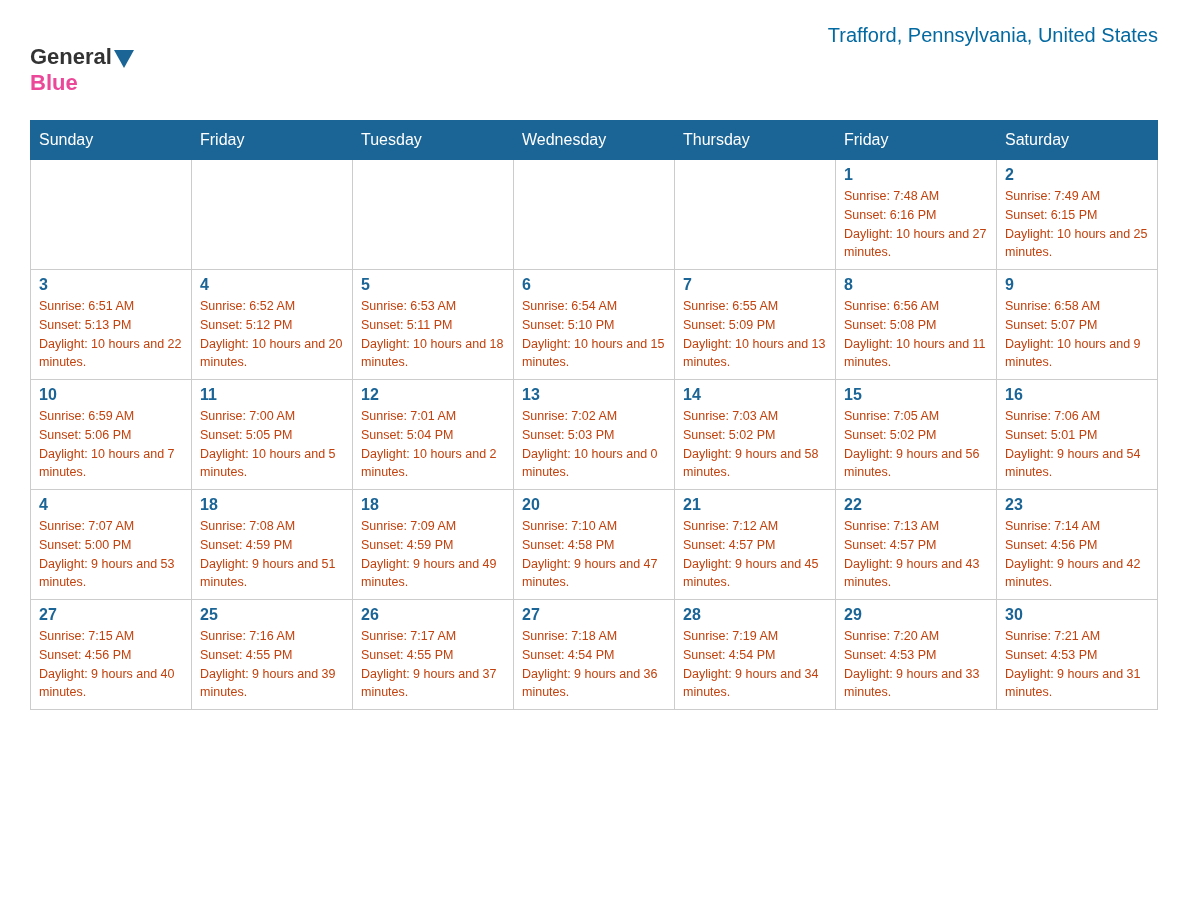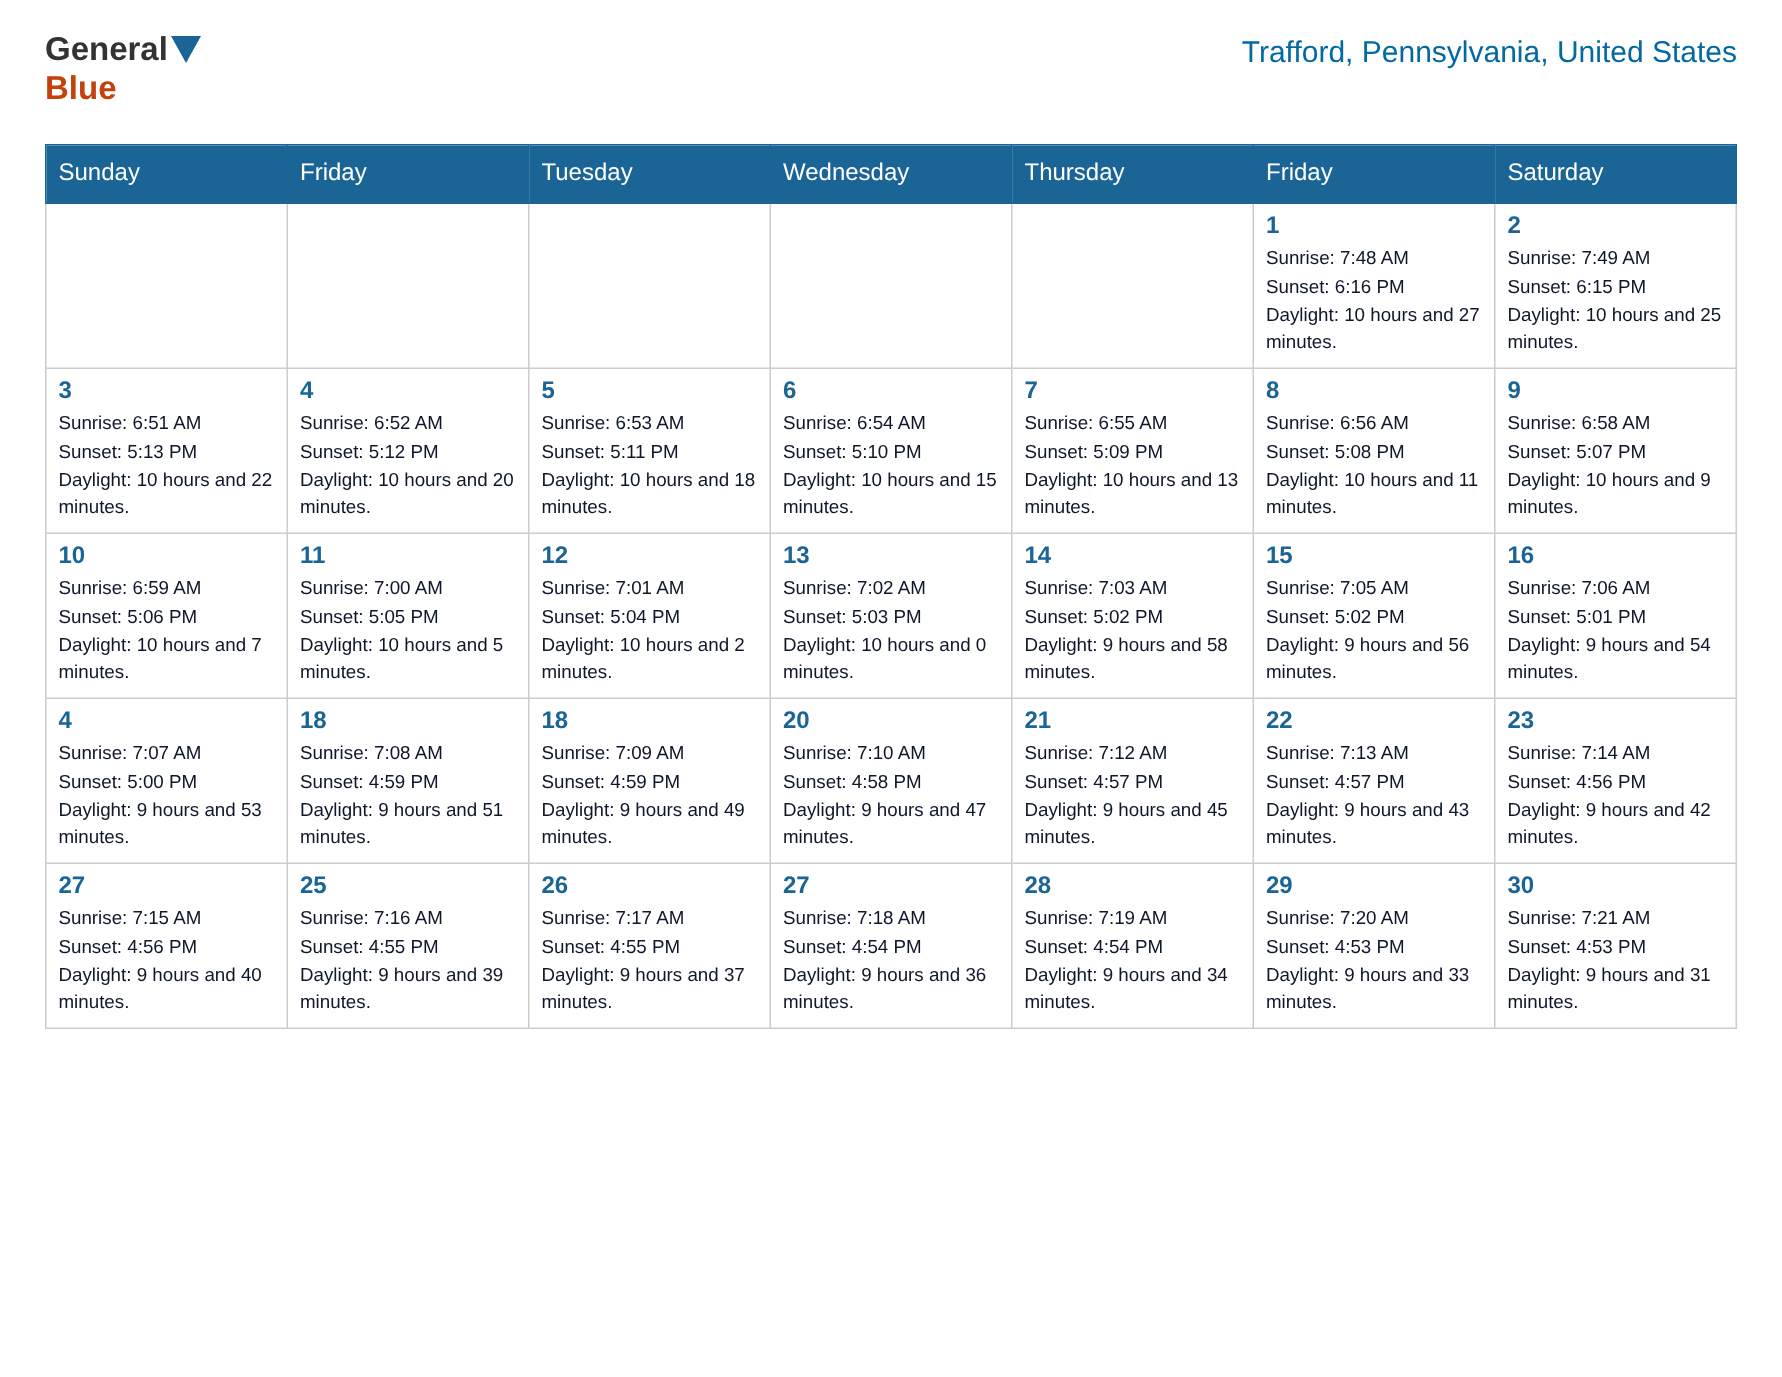--- a/index.html
+++ b/index.html
@@ -16,40 +16,42 @@
       align-items: flex-start;
       margin-bottom: 10px;
     }
     .logo {
       display: flex;
       flex-direction: column;
       align-items: flex-start;
     }
     .logo-top {
       display: flex;
+      align-items: center;
+      margin-top: 24px;
     }
     .logo-general {
       font-size: 22px;
       font-weight: bold;
       color: #333;
       letter-spacing: 0;
     }
     .logo-arrow {
       width: 0;
       height: 0;
       border-left: 10px solid transparent;
       border-right: 10px solid transparent;
       border-top: 18px solid #1a6496;
       margin-left: 2px;
       margin-top: 4px;
     }
     .logo-blue {
       font-size: 22px;
       font-weight: bold;
-      color: #c2410c;
+      color: #ec4899;
     }
     .title-section {
       text-align: right;
     }
     .month-title {
       font-size: 52px;
       font-weight: 300;
       color: #333;
       line-height: 1.1;
     }
@@ -84,21 +86,21 @@
     }
     .day-number {
       font-size: 16px;
       font-weight: bold;
       color: #1a6496;
       display: block;
       margin-bottom: 3px;
     }
     .day-info {
       font-size: 12.5px;
-      color: #0f172a;
+      color: #c2410c;
       line-height: 1.5;
     }
     .empty-cell {
       background: #fff;
     }
     tr.week-row td {
       height: 110px;
     }
   </style>
 </head>

